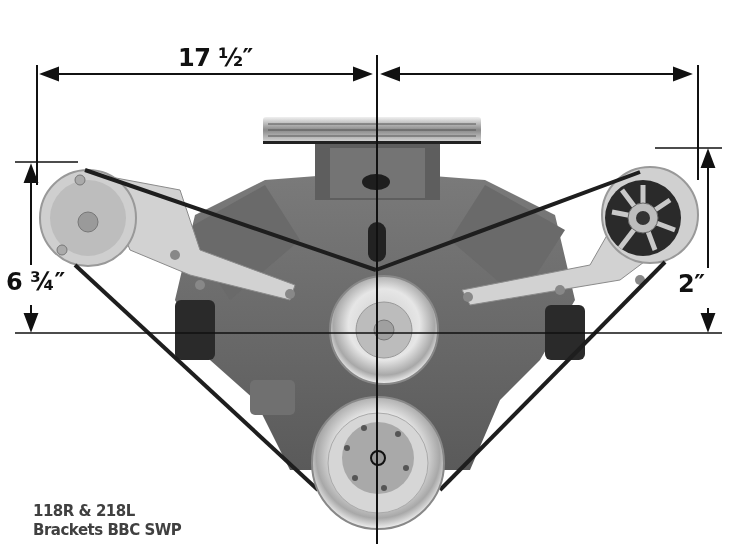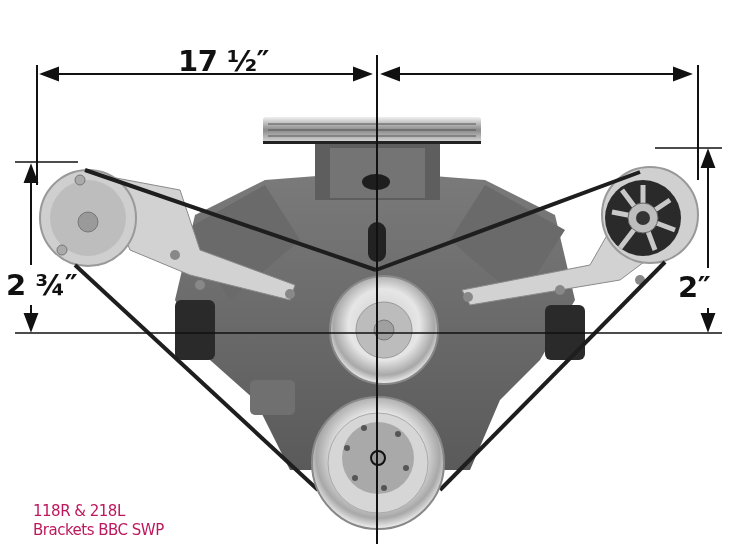--- a/index.html
+++ b/index.html
@@ -3,25 +3,25 @@
 <meta charset="utf-8">
 <style>
   html, body { margin: 0; padding: 0; background: #ffffff; }
   .canvas {
     position: relative; width: 750px; height: 544px; overflow: hidden;
     background: #ffffff; font-family: "Liberation Sans", sans-serif;
   }
   .photo { position: absolute; left: 0; top: 0; }
   .dim-label {
     position: absolute; font-family: "DejaVu Sans", sans-serif; font-weight: bold;
-    color: #111; font-size: 29px; letter-spacing: -0.5px; white-space: nowrap;
+    color: #111; font-size: 24px; letter-spacing: -0.5px; white-space: nowrap;
   }
   .caption {
     position: absolute; left: 33px; font-family: "DejaVu Sans", sans-serif;
-    font-weight: normal; font-size: 15px; color: #be185d; letter-spacing: -0.5px;
+    font-weight: bold; font-size: 15px; color: #404040; letter-spacing: -0.5px;
   }
 </style>
 </head>
 <body>
 
 <div class="canvas">
   <svg class="photo" width="750" height="544" viewBox="0 0 750 544">
     <defs>
       <radialGradient id="pulley" cx="50%" cy="45%" r="55%">
         <stop offset="0%" stop-color="#c9c9c9"></stop>
@@ -153,18 +153,18 @@
       <path d="M31 330 L25 314 L37 314 Z"></path>
 
       <line x1="708" y1="153" x2="708" y2="268"></line>
       <path d="M708 151 L702 167 L714 167 Z"></path>
       <line x1="708" y1="308" x2="708" y2="328"></line>
       <path d="M708 330 L702 314 L714 314 Z"></path>
     </g>
   </svg>
 
   <div class="dim-label" style="left:178px; top:44px;">17 ½″</div>
-  <div class="dim-label" style="left:6px; top:268px;">2 ¾″</div>
+  <div class="dim-label" style="left:6px; top:268px;">6 ¾″</div>
   <div class="dim-label" style="left:678px; top:270px;">2″</div>
 
   <div class="caption" style="top:502px;">118R &amp; 218L</div>
   <div class="caption" style="top:521px;text-align:center;">Brackets BBC SWP</div>
 </div>
 
 </body></html>

